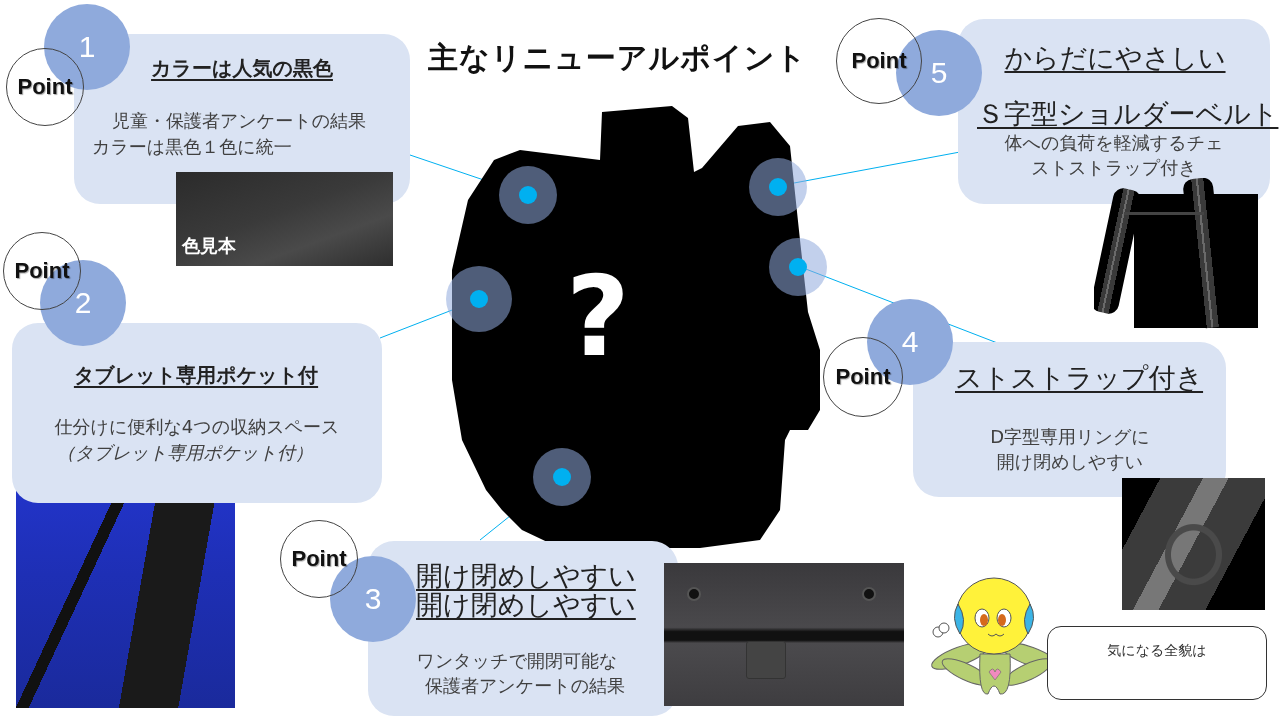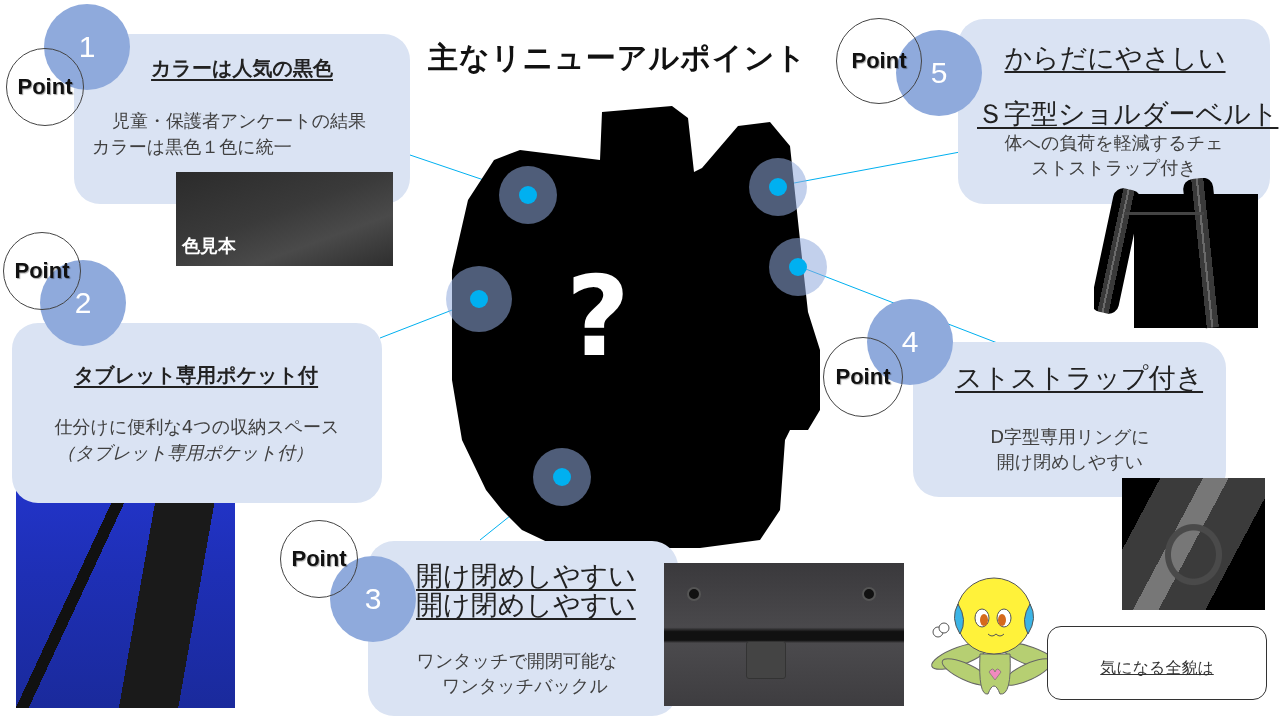--- a/index.html
+++ b/index.html
@@ -66,21 +66,21 @@
     background: linear-gradient(180deg, #3a393c 0%, #4a494c 45%, #111 48%, #111 54%, #4b4a4d 56%, #3e3d40 100%);
   }
   .rivet { position: absolute; width: 14px; height: 14px; border-radius: 50%; background: #111; border: 2px solid #555; }
   .clasp { position: absolute; left: 82px; top: 78px; width: 40px; height: 38px; background: #444; border-radius: 3px; border: 1px solid #333; }
 
   svg { position: absolute; overflow: visible; }
 
   .bubble {
     position: absolute; left: 1047px; top: 626px; width: 220px; height: 74px;
     background: #fff; border: 1px solid #333; border-radius: 14px;
-    font-size: 16px; color: #333; text-align: center; line-height: 26px; padding-top: 28px; text-decoration: underline;
+    font-size: 14px; color: #333; text-align: center; line-height: 26px; padding-top: 10px;
   }
 </style>
 </head>
 <body>
 
 <div class="title">主なリニューアルポイント</div>
 
 <svg width="1280" height="720" style="left:0;top:0;">
   <line x1="410" y1="155" x2="528" y2="195" stroke="#00b0f0" stroke-width="1"></line>
   <line x1="380" y1="338" x2="478" y2="300" stroke="#00b0f0" stroke-width="1"></line>
@@ -127,21 +127,21 @@
 <div class="card-title bold" style="left:60px;top:362px;width:272px;">タブレット専用ポケット付</div>
 <div class="card-body" style="left:20px;top:414px;width:354px;">仕分けに便利な4つの収納スペース</div>
 <div class="card-body" style="left:20px;top:440px;width:330px;font-style:italic;">（タブレット専用ポケット付）</div>
 
 <div class="card" style="left:368px;top:541px;width:310px;height:175px;"></div>
 <div class="num-badge" style="left:330px;top:556px;width:86px;height:86px;">3</div>
 <div class="point-circle" style="left:280px;top:520px;width:78px;height:78px;">Point</div>
 <div class="card-title thin" style="left:416px;top:561px;width:208px;">開け閉めしやすい</div>
 <div class="card-title thin" style="left:416px;top:590px;width:218px;">開け閉めしやすい</div>
 <div class="card-body" style="left:392px;top:648px;width:250px;">ワンタッチで開閉可能な</div>
-<div class="card-body" style="left:400px;top:673px;width:250px;">ワンタッチバックル</div>
+<div class="card-body" style="left:400px;top:673px;width:250px;">保護者アンケートの結果</div>
 <div class="photo buckle" style="left:664px;top:563px;width:240px;height:143px;">
   <div class="rivet" style="left:23px;top:24px;"></div>
   <div class="rivet" style="left:198px;top:24px;"></div>
   <div class="clasp"></div>
 </div>
 
 <div class="card" style="left:913px;top:342px;width:313px;height:155px;"></div>
 <div class="num-badge" style="left:867px;top:299px;width:86px;height:86px;">4</div>
 <div class="point-circle" style="left:823px;top:337px;width:80px;height:80px;">Point</div>
 <div class="card-title thin" style="left:955px;top:363px;width:228px;">ストストラップ付き</div>

